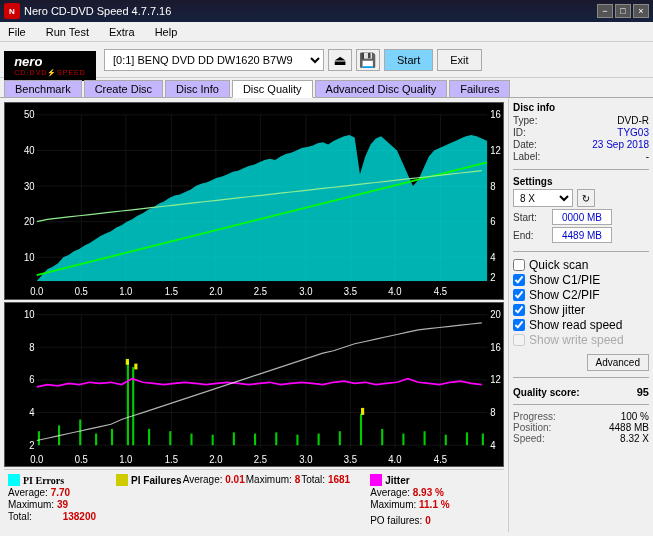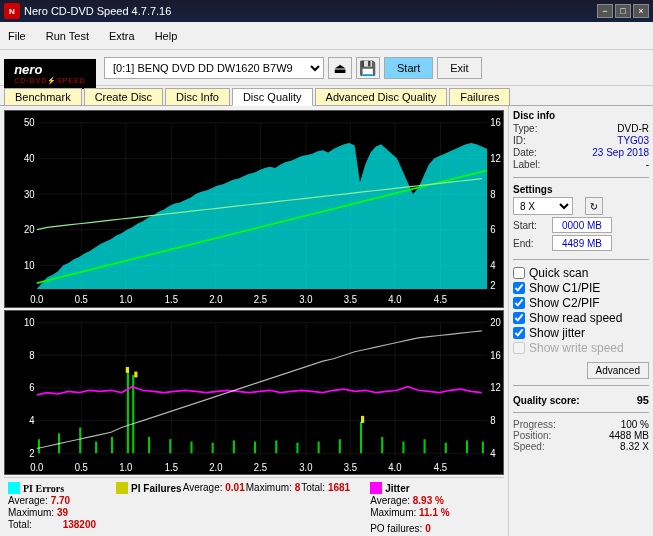--- a/index.html
+++ b/index.html
@@ -17,21 +17,21 @@
       font-size: 11px;
     }
     .titlebar-left { display: flex; align-items: center; gap: 4px; }
     .titlebar-icon { width: 16px; height: 16px; background: #cc0000; border-radius: 2px; display: flex; align-items: center; justify-content: center; font-size: 8px; color: white; font-weight: bold; }
     .titlebar-controls { display: flex; gap: 2px; }
     .titlebar-btn { width: 16px; height: 14px; background: #555; border: 1px solid #888; display: flex; align-items: center; justify-content: center; font-size: 9px; color: white; cursor: pointer; }
 
     
     .menubar {
       background: #f0f0f0;
-      height: 28px;
+      height: 20px;
       display: flex;
       align-items: center;
       padding: 0 4px;
       border-bottom: 1px solid #ccc;
       gap: 12px;
       font-size: 11px;
     }
     .menubar-item { cursor: pointer; padding: 0 4px; }
 
     
@@ -90,21 +90,21 @@
     .tabs {
       display: flex;
       background: #f0f0f0;
       border-bottom: 1px solid #aaa;
       padding: 2px 4px 0;
     }
     .tab {
       padding: 2px 10px;
       border: 1px solid #aaa;
       border-bottom: none;
-      background: #fef9c3;
+      background: #c4b5fd;
       cursor: pointer;
       font-size: 11px;
       margin-right: 2px;
     }
     .tab.active {
       background: white;
       border-bottom: 1px solid white;
       margin-bottom: -1px;
       z-index: 1;
     }
@@ -160,21 +160,21 @@
       font-size: 10px;
     }
     .section-label { font-weight: bold; font-size: 10px; margin-bottom: 2px; }
     .info-row { display: flex; justify-content: space-between; margin-bottom: 1px; }
     .info-key { color: #333; }
     .info-val { color: #000; }
     .info-val.blue { color: #0000cc; }
 
     .divider { border-top: 1px solid #aaa; margin: 2px 0; }
 
-    .settings-row { display: flex; align-items: center; gap: 12px; margin-bottom: 2px; }
+    .settings-row { display: flex; align-items: center; gap: 4px; margin-bottom: 2px; }
     .settings-select {
       border: 1px solid #aaa;
       background: white;
       padding: 1px 2px;
       font-size: 10px;
       height: 18px;
       width: 60px;
     }
     .settings-icon-btn {
       width: 18px; height: 18px; border: 1px solid #aaa; background: #f0f0f0;
@@ -540,25 +540,25 @@
       <div class="checkbox-row">
         <input type="checkbox" checked="" style="">
         <span class="checkbox-label">Show C1/PIE</span>
       </div>
       <div class="checkbox-row">
         <input type="checkbox" checked="" style="">
         <span class="checkbox-label">Show C2/PIF</span>
       </div>
       <div class="checkbox-row">
         <input type="checkbox" checked="" style="">
-        <span class="checkbox-label">Show read speed</span>
+        <span class="checkbox-label">Show jitter</span>
       </div>
       <div class="checkbox-row">
         <input type="checkbox" checked="" style="">
-        <span class="checkbox-label">Show jitter</span>
+        <span class="checkbox-label">Show read speed</span>
       </div>
       <div class="checkbox-row">
         <input type="checkbox" disabled="" style="">
         <span class="checkbox-label" style="color:#aaa;">Show write speed</span>
       </div>
     </div>
 
     <div style="display:flex;justify-content:flex-end;">
       <button class="advanced-btn">Advanced</button>
     </div>

